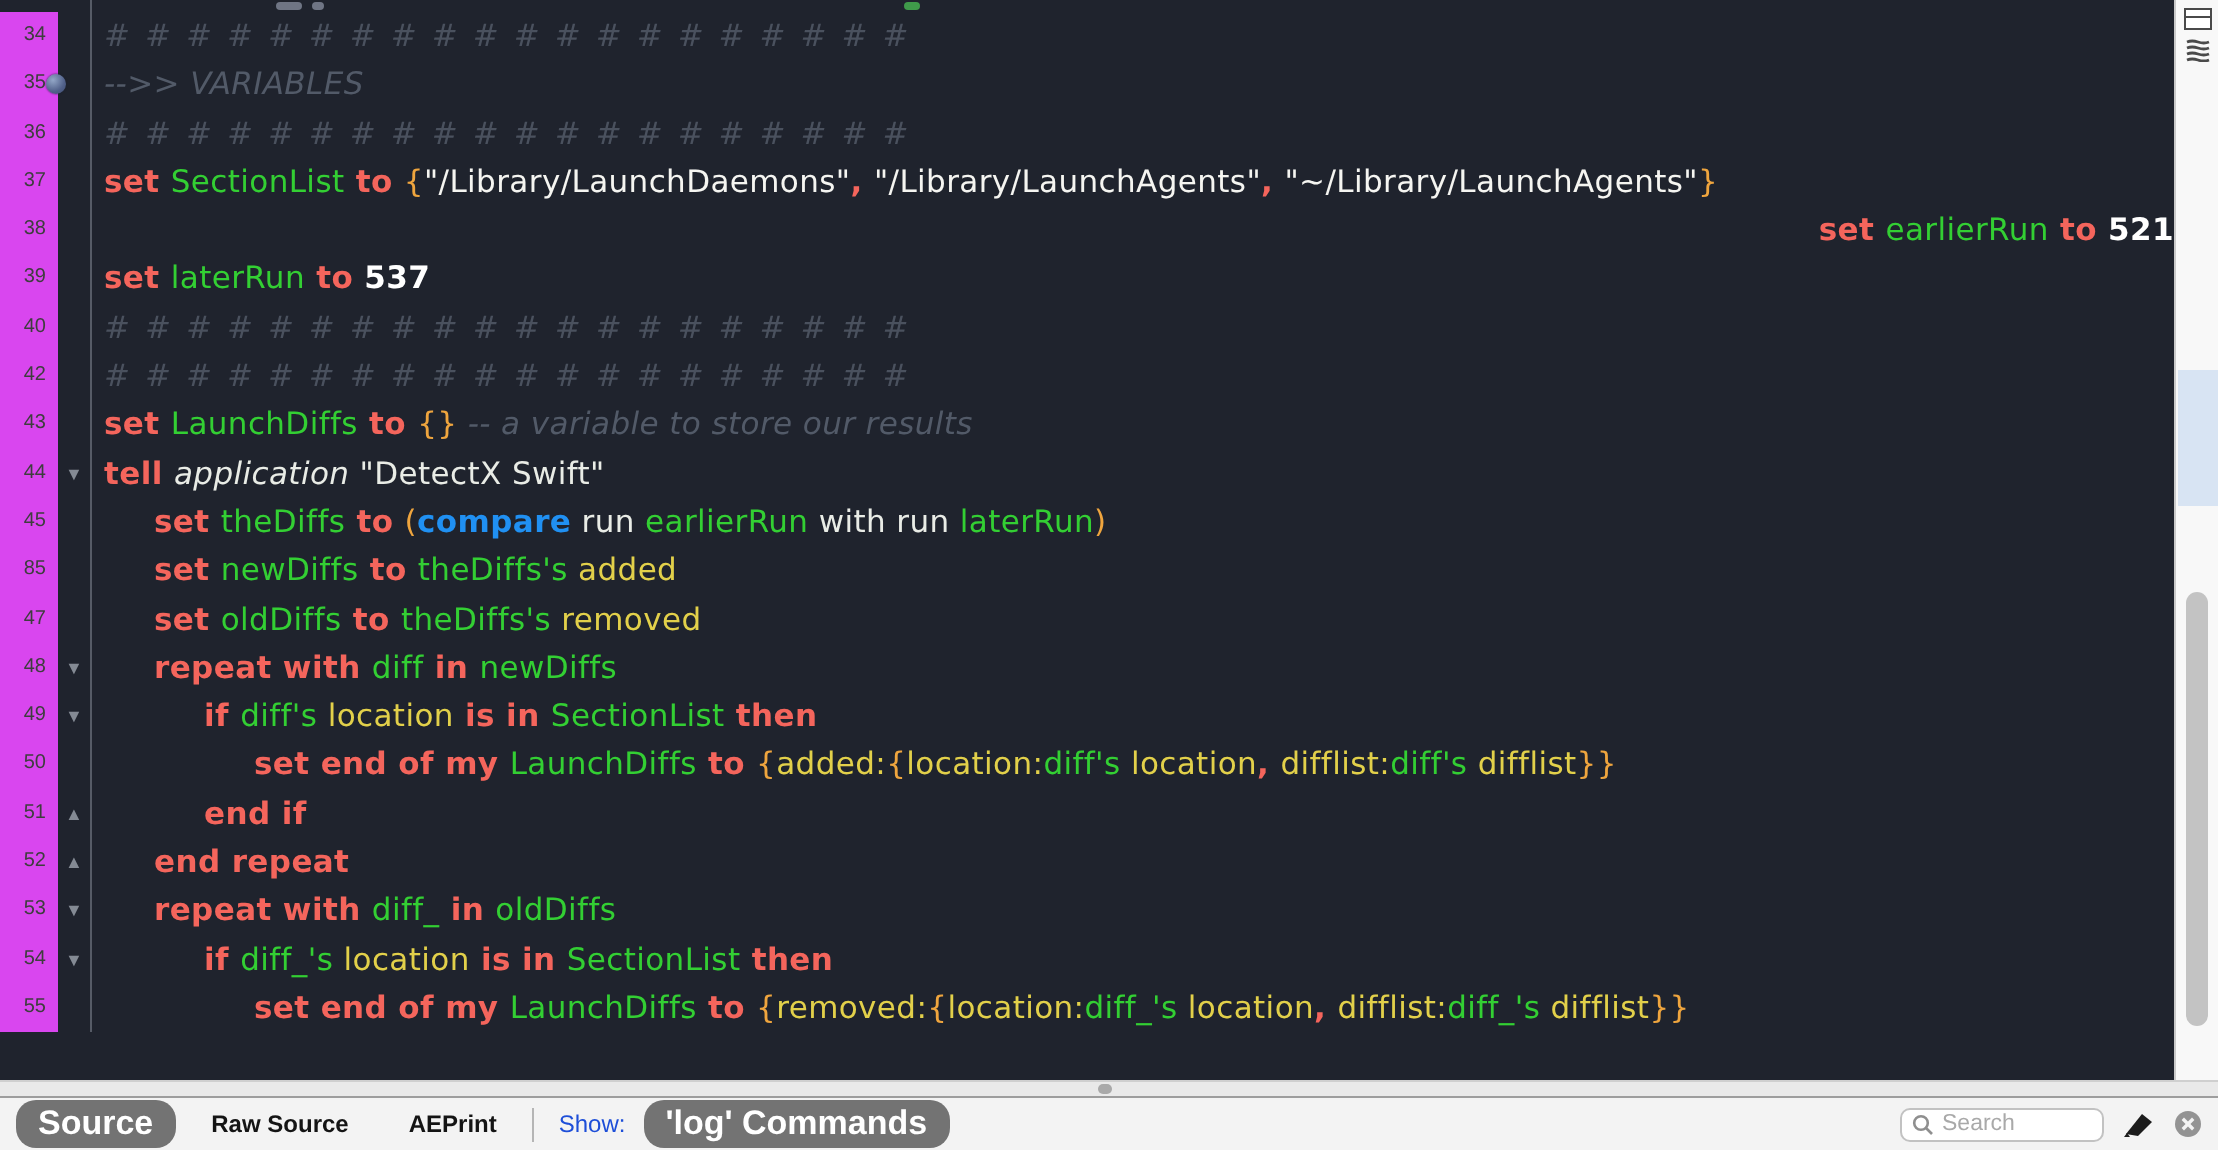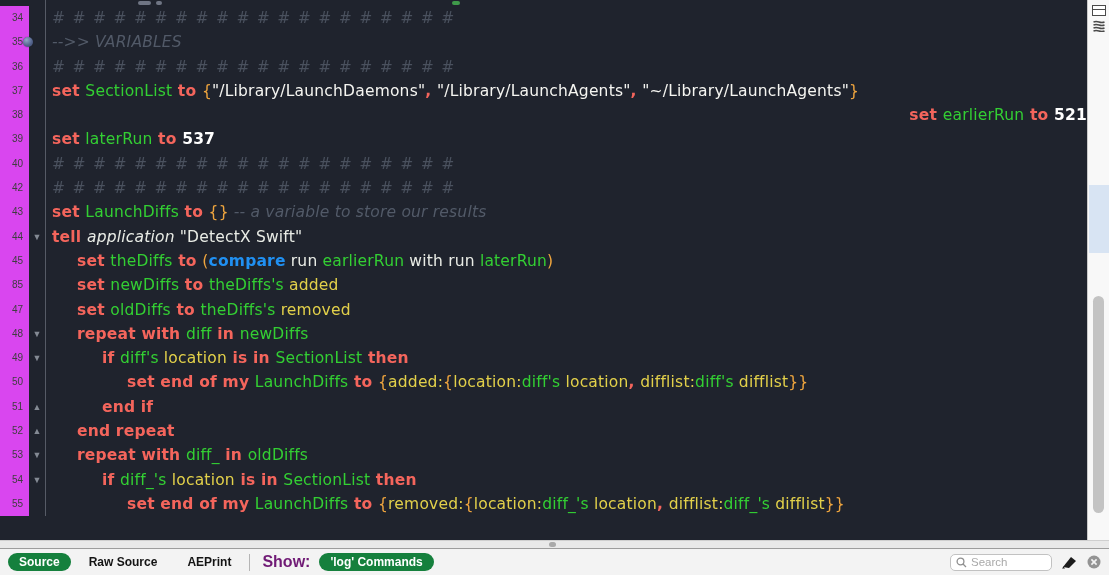--- a/index.html
+++ b/index.html
@@ -58,32 +58,32 @@
   .sb-thumb { position:absolute; left:5px; top:296px; width:11px; height:217px; background:#c3c3c3; border-radius:6px; }
   
   .splitter { position:relative; height:8px; background:#e9e9e9; border-top:1px solid #cfcfcf; }
   .handle { position:absolute; left:549px; top:1px; width:7px; height:5px; border-radius:2.5px; background:#a9a9a9; }
   
   .bottombar {
     height:27px; background:#f3f3f3; border-top:1px solid #9d9d9d;
     display:flex; align-items:center; padding:0 8px;
   }
   .pill {
-    background:#15803d; color:#fff; font-weight:bold; font-size:12px;
+    background:#737373; color:#fff; font-weight:bold; font-size:17px;
     border-radius:10px; padding:2px 11px; border:none; cursor:default;
   }
   .tab-plain {
     background:none; border:none; color:#141414; font-weight:bold; font-size:12px;
     padding:2px 4px; cursor:default;
   }
   .tab-source { margin-right:14px; }
   .tab-raw { margin-right:22px; }
   .tab-ae { margin-right:14px; }
   .vdiv { width:1px; height:17px; background:#b5b5b5; margin-right:12px; }
-  .show-label { color:#701a75; font-weight:bold; font-size:16px; margin-right:9px; }
+  .show-label { color:#1d4ed8; font-weight:normal; font-size:12px; margin-right:9px; }
   .right-group { margin-left:auto; display:flex; align-items:center; gap:9px; }
   .searchbox {
     display:flex; align-items:center; width:102px; height:17px; background:#fff;
     border:1px solid #c2c2c2; border-radius:5px; padding:0 5px;
   }
   .searchbox input {
     border:none; outline:none; width:100%; font:11.5px "Liberation Sans", sans-serif;
     color:#444; background:transparent; margin-left:4px;
   }
   .searchbox input::placeholder { color:#a9a9a9; }

